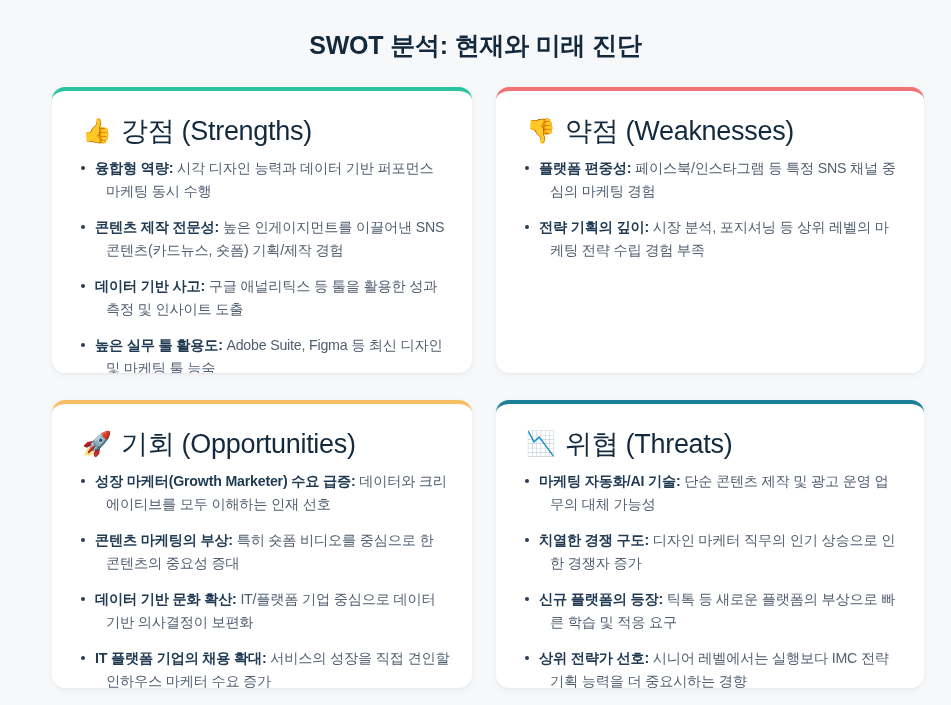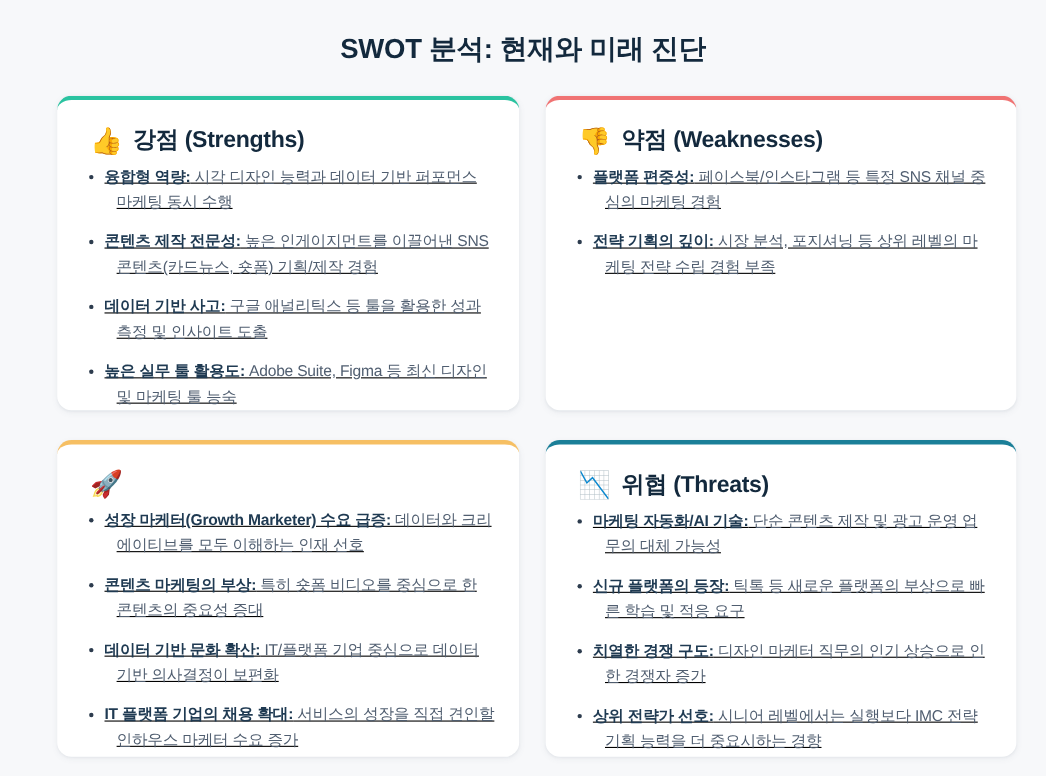--- a/index.html
+++ b/index.html
@@ -65,32 +65,31 @@
   }
   .card-emoji {
     font-size: 24px;
     line-height: 1;
     font-family: "DejaVu Sans", sans-serif;
     display: inline-block;
     width: 28px;
     text-align: center;
   }
   .card-title {
-    font-size: 21px;
-    font-weight: bold;
+    font-size: 27px;
+    font-weight: normal;
     color: #13293d;
     letter-spacing: -0.3px;
     line-height: 1.2;
   }
 
   ul.bullets {
     list-style: none;
     margin: 0;
     padding: 0;
-    text-decoration: underline;
   }
   ul.bullets li {
     position: relative;
     padding-left: 32px;
     margin-bottom: 13px;
     font-size: 14.2px;
     line-height: 1.62;
     color: #4d5a6b;
     letter-spacing: -0.2px;
     text-indent: -11px;
@@ -142,36 +141,37 @@
       </div>
       <ul class="bullets">
         <li><span class="b-label">플랫폼 편중성:</span><span class="b-text"> 페이스북/인스타그램 등 특정 SNS 채널 중심의 마케팅 경험</span></li>
         <li><span class="b-label">전략 기획의 깊이:</span><span class="b-text"> 시장 분석, 포지셔닝 등 상위 레벨의 마케팅 전략 수립 경험 부족</span></li>
       </ul>
     </section>
 
     <section class="card card-opportunities">
       <div class="card-header">
         <span class="card-emoji">🚀</span>
+        <span class="card-title">기회 (Opportunities)</span>
       </div>
       <ul class="bullets">
         <li><span class="b-label">성장 마케터(Growth Marketer) 수요 급증:</span><span class="b-text"> 데이터와 크리에이티브를 모두 이해하는 인재 선호</span></li>
         <li><span class="b-label">콘텐츠 마케팅의 부상:</span><span class="b-text"> 특히 숏폼 비디오를 중심으로 한 콘텐츠의 중요성 증대</span></li>
         <li><span class="b-label">데이터 기반 문화 확산:</span><span class="b-text"> IT/플랫폼 기업 중심으로 데이터 기반 의사결정이 보편화</span></li>
         <li><span class="b-label">IT 플랫폼 기업의 채용 확대:</span><span class="b-text"> 서비스의 성장을 직접 견인할 인하우스 마케터 수요 증가</span></li>
       </ul>
     </section>
 
     <section class="card card-threats">
       <div class="card-header">
         <span class="card-emoji">📉</span>
         <span class="card-title">위협 (Threats)</span>
       </div>
       <ul class="bullets">
         <li><span class="b-label">마케팅 자동화/AI 기술:</span><span class="b-text"> 단순 콘텐츠 제작 및 광고 운영 업무의 대체 가능성</span></li>
+        <li><span class="b-label">치열한 경쟁 구도:</span><span class="b-text"> 디자인 마케터 직무의 인기 상승으로 인한 경쟁자 증가</span></li>
         <li><span class="b-label">신규 플랫폼의 등장:</span><span class="b-text"> 틱톡 등 새로운 플랫폼의 부상으로 빠른 학습 및 적응 요구</span></li>
-        <li><span class="b-label">치열한 경쟁 구도:</span><span class="b-text"> 디자인 마케터 직무의 인기 상승으로 인한 경쟁자 증가</span></li>
         <li><span class="b-label">상위 전략가 선호:</span><span class="b-text"> 시니어 레벨에서는 실행보다 IMC 전략 기획 능력을 더 중요시하는 경향</span></li>
       </ul>
     </section>
 
   </div>
 </div>
 
 </body></html>

